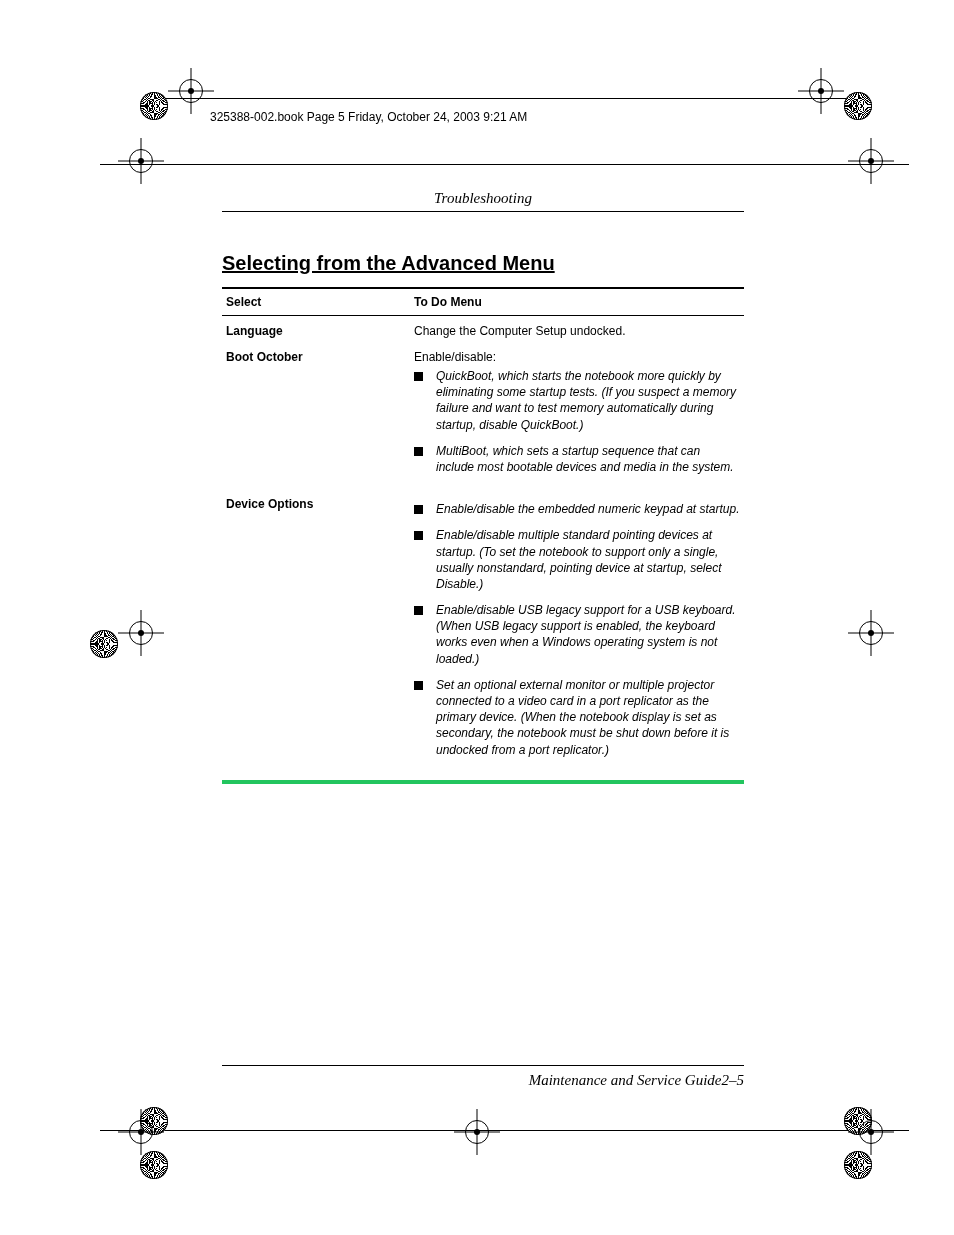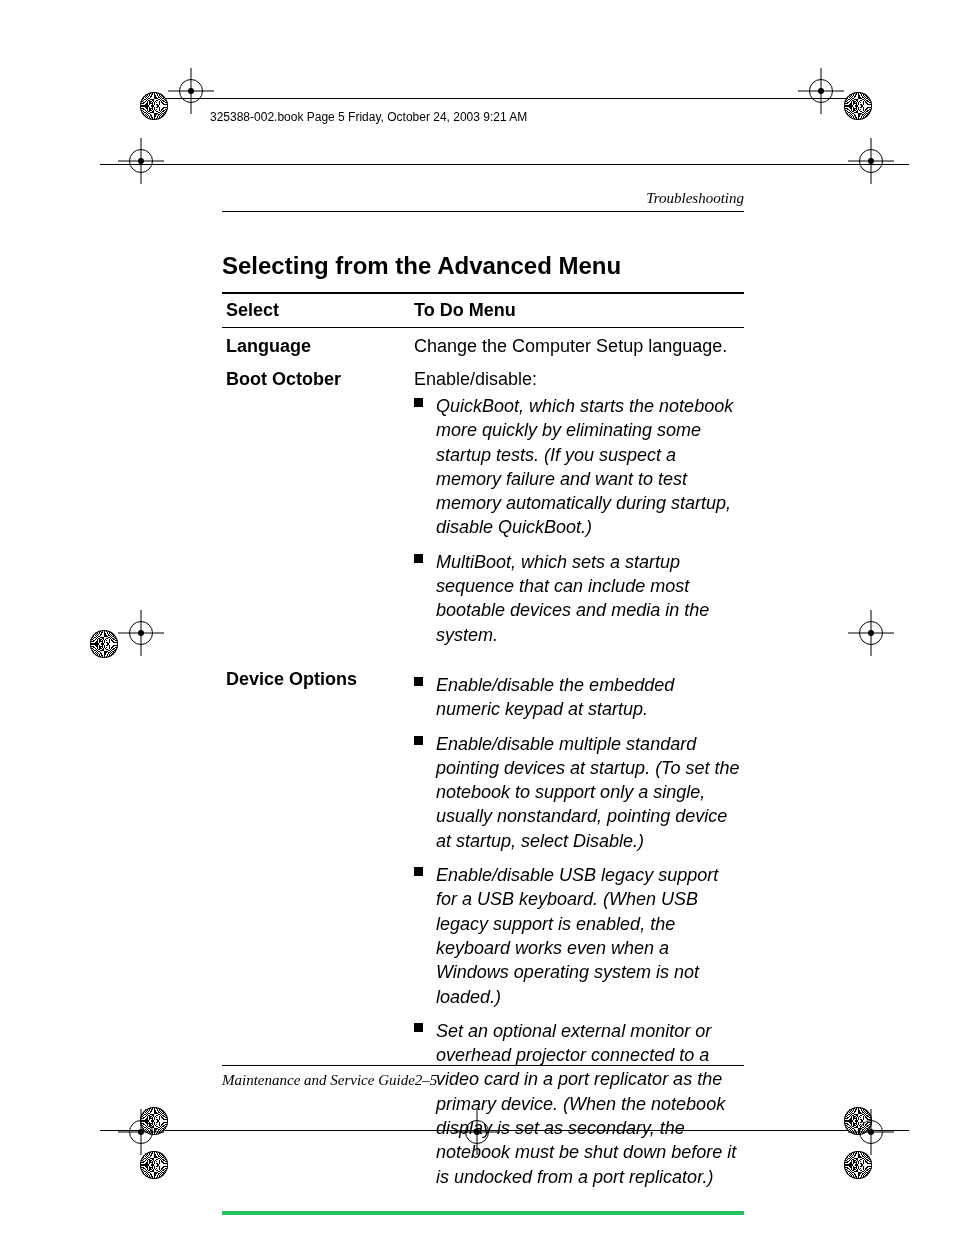--- a/index.html
+++ b/index.html
@@ -97,45 +97,46 @@
   }
 
   
   .content {
     position: absolute;
     left: 222px;
     right: 210px;
     top: 190px;
   }
   .sectionlabel {
-    text-align: right;
+    text-align: center;
     font-style: italic;
     font-family: "Times New Roman", serif;
     font-size: 15px;
     border-bottom: 1px solid #000;
     padding-bottom: 4px;
     margin-bottom: 40px;
   }
   h1.title {
     font-family: Arial, Helvetica, sans-serif;
     font-weight: 700;
-    font-size: 24px;
+    font-size: 20px;
     margin: 0 0 12px 0;
+    text-decoration: underline;
   }
   .tablecap {
     text-align: center;
     font-weight: 700;
     font-size: 15px;
     line-height: 1.3;
     margin-bottom: 4px;
   }
   table.menu {
     width: 100%;
     border-collapse: collapse;
-    font-size: 18px;
+    font-size: 12px;
   }
   table.menu thead th {
     text-align: left;
     border-top: 2px solid #000;
     border-bottom: 1px solid #000;
     padding: 6px 4px;
     font-weight: 700;
   }
   table.menu td {
     vertical-align: top;
@@ -169,21 +170,21 @@
     position: absolute;
     left: 222px;
     right: 210px;
     bottom: 146px;
     border-top: 1px solid #000;
     padding-top: 6px;
     font-family: "Times New Roman", serif;
     font-style: italic;
     font-size: 15px;
     display: flex;
-    justify-content: flex-start;
+    justify-content: flex-end;
   }
 </style>
 </head>
 <body>
 <div class="page">
 
   <div class="hline top1"></div>
   <div class="hline top2"></div>
   <div class="hline bot"></div>
 
@@ -254,41 +255,41 @@
       <thead>
         <tr>
           <th class="col1">Select</th>
           <th>To Do Menu</th>
         </tr>
       </thead>
       <tbody>
         <tr>
           <td class="col1">Language</td>
           <td>
-            <span>Change the Computer Setup language.</span>
+            <span>Change the Computer Setup undocked.</span>
           </td>
         </tr>
         <tr>
           <td class="col1">Boot October</td>
           <td>
             <span>Enable/disable:</span>
             <ul class="sq">
               <li>QuickBoot, which starts the notebook more quickly by eliminating some startup tests. (If you suspect a memory failure and want to test memory automatically during startup, disable QuickBoot.)</li>
               <li>MultiBoot, which sets a startup sequence that can include most bootable devices and media in the system.</li>
             </ul>
           </td>
         </tr>
         <tr class="lastrow">
           <td class="col1">Device Options</td>
           <td>
             <ul class="sq">
               <li>Enable/disable the embedded numeric keypad at startup.</li>
               <li>Enable/disable multiple standard pointing devices at startup. (To set the notebook to support only a single, usually nonstandard, pointing device at startup, select Disable.)</li>
               <li>Enable/disable USB legacy support for a USB keyboard. (When USB legacy support is enabled, the keyboard works even when a Windows operating system is not loaded.)</li>
-              <li>Set an optional external monitor or overhead projector connected to a video card in a port replicator as the primary device. (When the notebook display is set as secondary, the notebook must be shut down before it is undocked from a port replicator.)</li>
+              <li>Set an optional external monitor or multiple projector connected to a video card in a port replicator as the primary device. (When the notebook display is set as secondary, the notebook must be shut down before it is undocked from a port replicator.)</li>
             </ul>
           </td>
         </tr>
       </tbody>
     </table>
   </div>
 
   <div class="footer">
     <span>Maintenance and Service Guide</span>
     <span>2–5</span>

